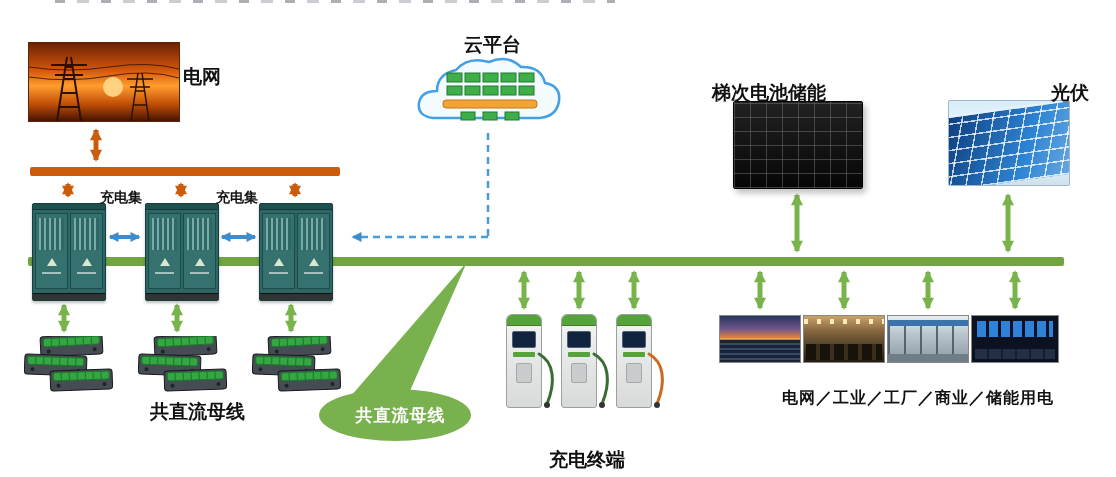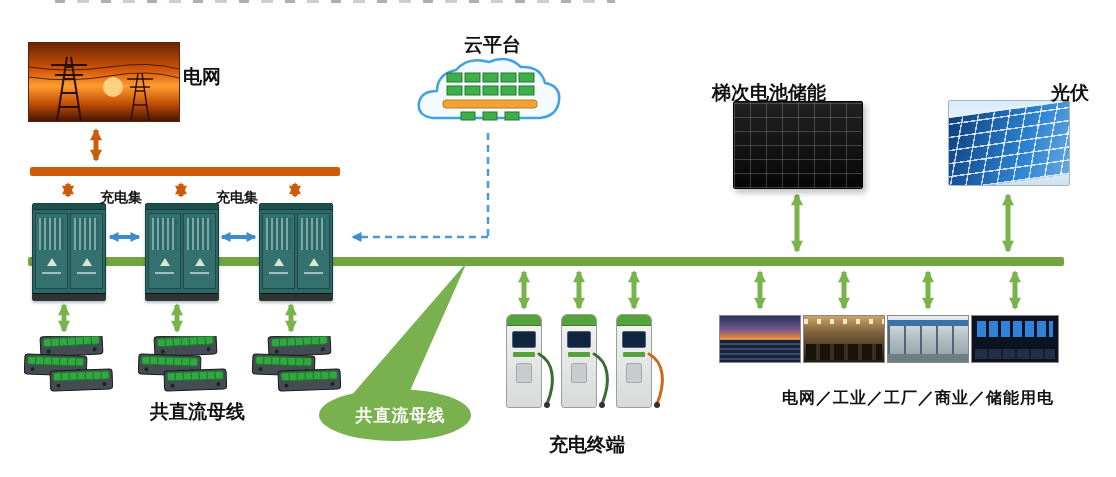--- a/index.html
+++ b/index.html
@@ -272,21 +272,21 @@
   <div class="pile" style="left:616px">
     <div class="pile-cap"></div>
     <div class="pile-screen"></div>
     <div class="pile-strip"></div>
     <div class="pile-slot"></div>
   </div>
   <svg class="pile-cable" style="left:646px;top:350px" width="24" height="60">
     <path d="M3,4 C18,12 20,32 11,54" stroke="#c96a1e" stroke-width="3" fill="none" stroke-linecap="round"></path>
     <circle cx="11" cy="55" r="3" fill="#333"></circle>
   </svg>
-  <div class="lbl" style="left:549px;top:432px">充电终端</div>
+  <div class="lbl" style="left:549px;top:447px">充电终端</div>
 
   <div class="abs storage"></div>
   <div class="lbl" style="left:712px;top:80px">梯次电池储能</div>
 
   <div class="abs pv">
     <div class="pv-panel"></div>
   </div>
   <div class="lbl" style="left:1051px;top:80px">光伏</div>
 
   <div class="limg limg-solar">

